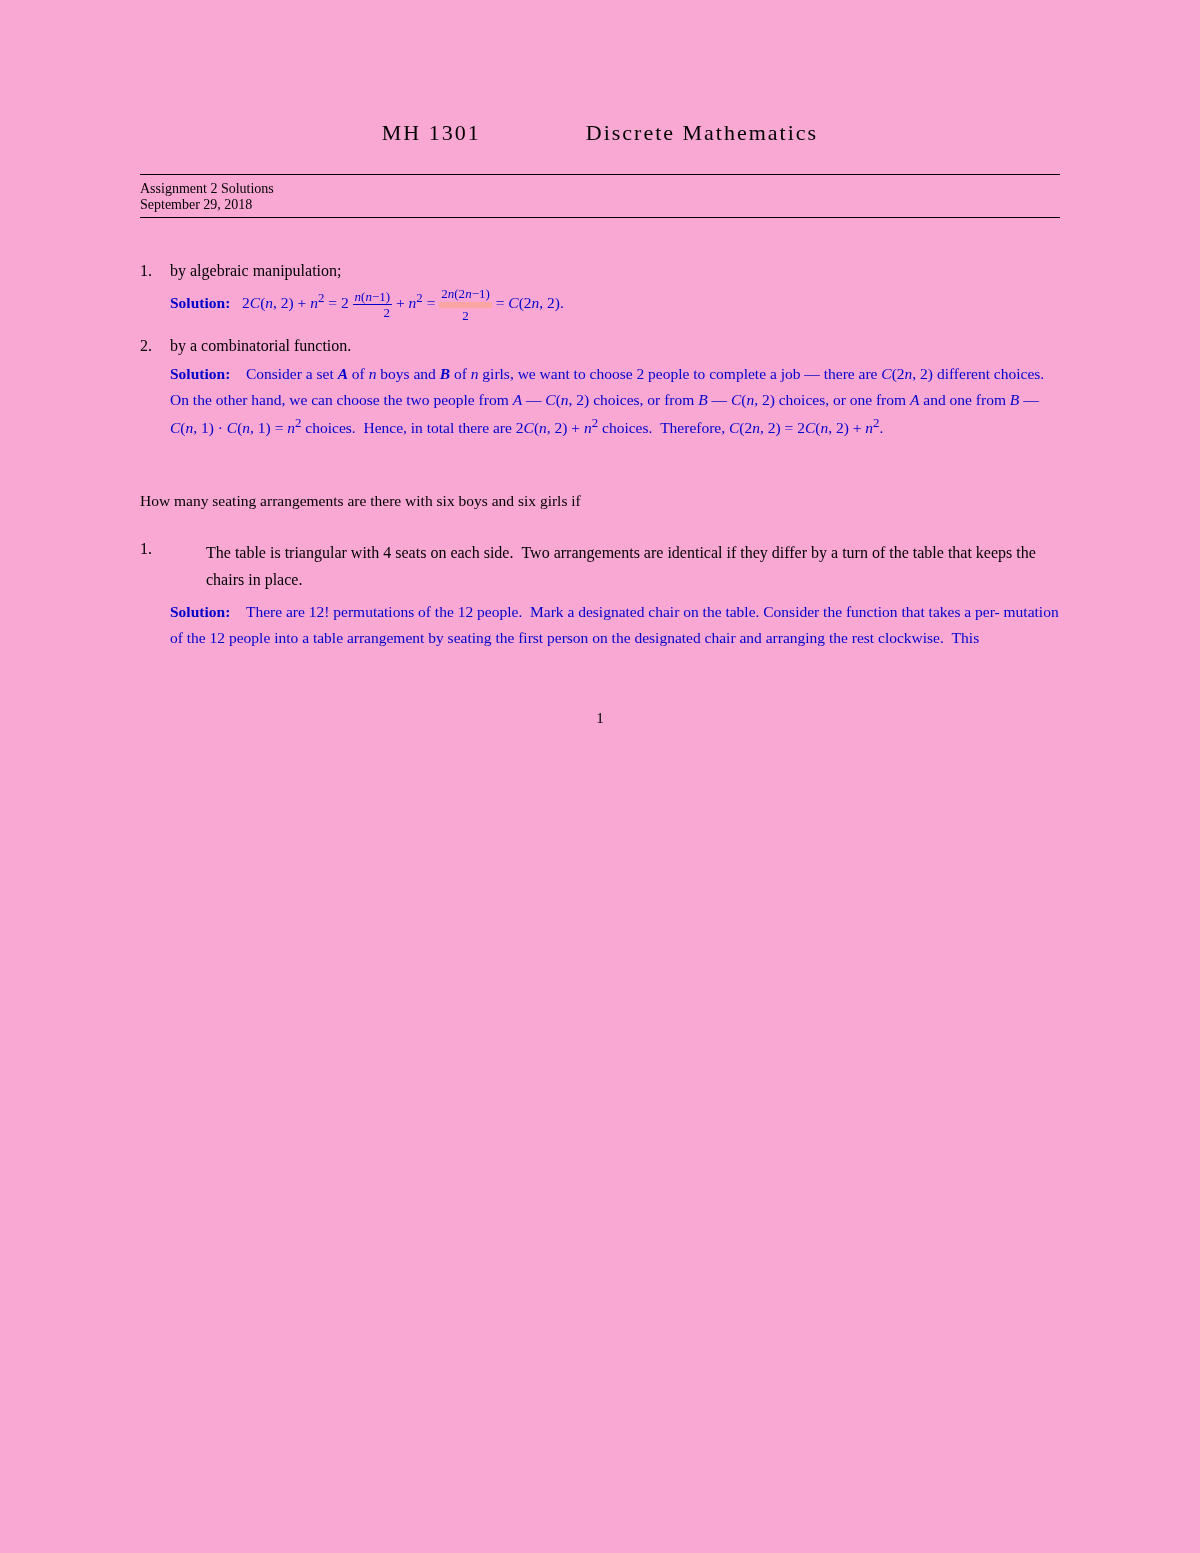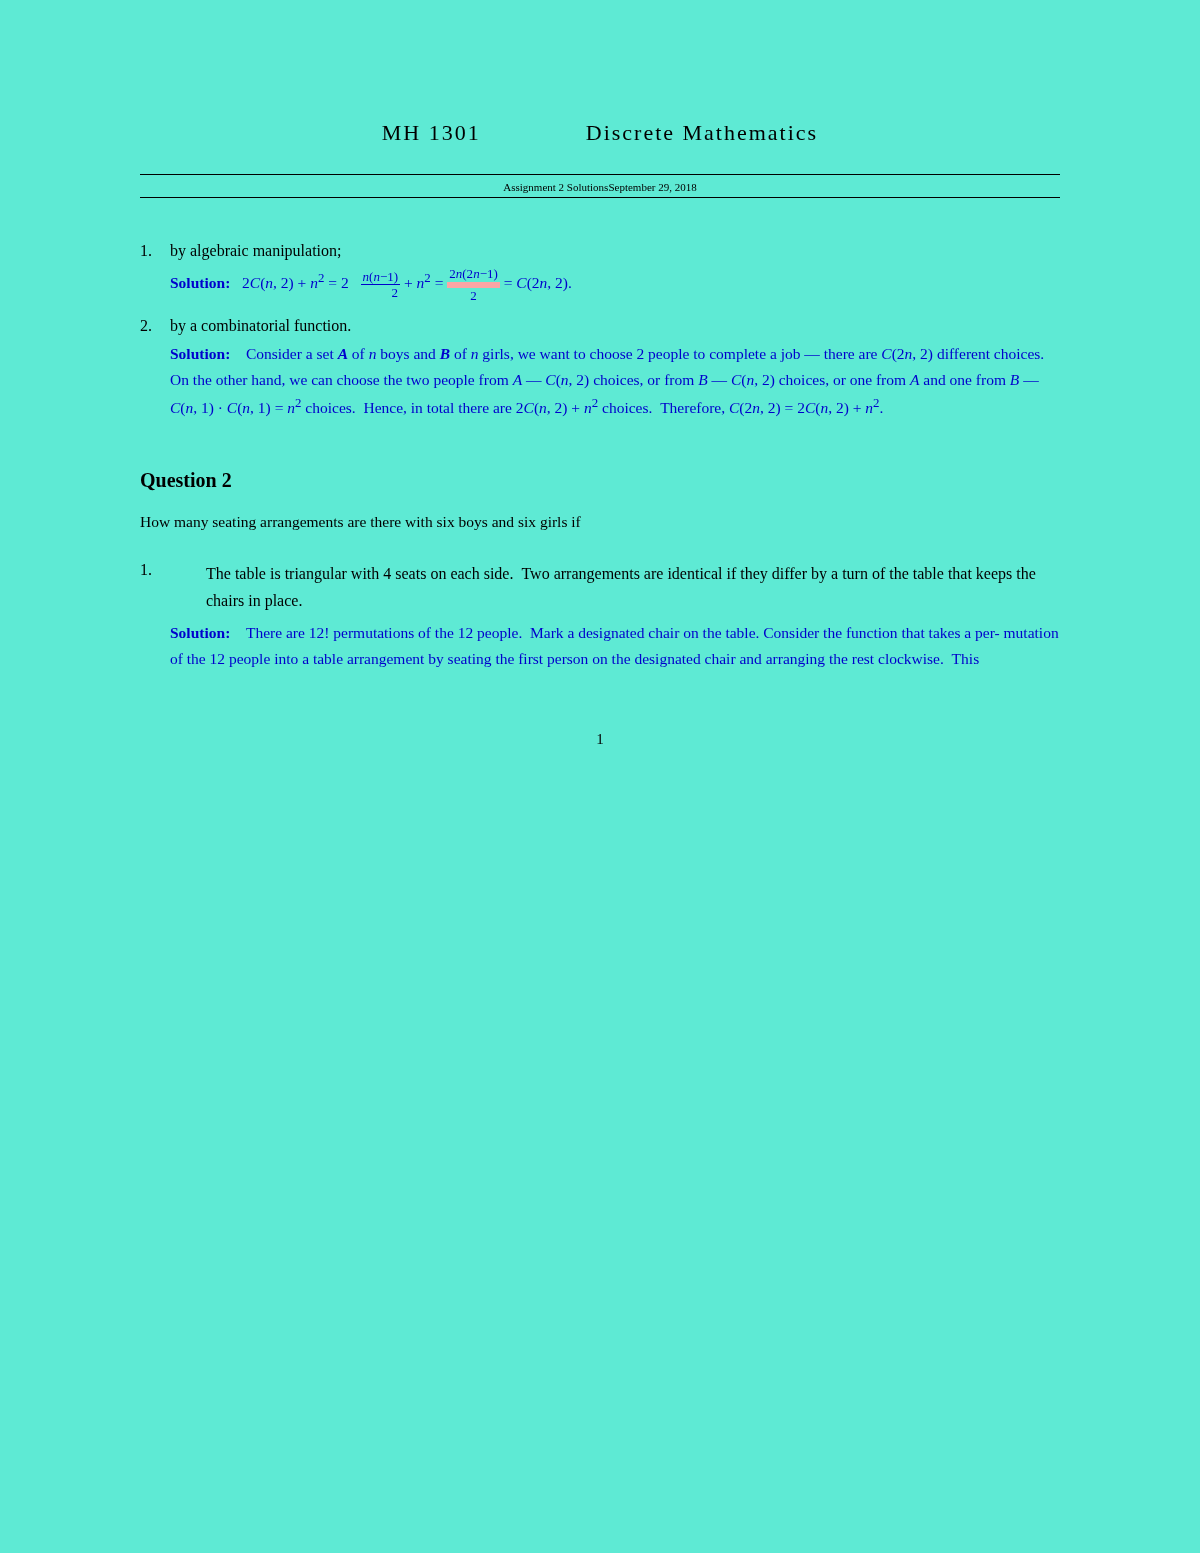--- a/index.html
+++ b/index.html
@@ -13,21 +13,21 @@
       font-family: 'Computer Modern', 'Latin Modern', Georgia, 'Times New Roman', serif;
       font-size: 16px;
       color: #000000;
       width: 1200px;
       min-height: 1553px;
     }
 
     .page {
       width: 1200px;
       min-height: 1553px;
-      background: #5eead4;
+      background: #f9a8d4;
       padding: 80px 140px 80px 140px;
       position: relative;
     }
 
     .title-section {
       text-align: center;
       margin-bottom: 28px;
       margin-top: 40px;
     }
 
@@ -43,24 +43,25 @@
     }
 
     .header-line {
       border: none;
       border-top: 1px solid #000;
       margin: 0 0 6px 0;
     }
 
     .header-row {
       display: flex;
-      justify-content: center;
+      justify-content: flex-end;
       align-items: flex-start;
-      font-size: 11px;
+      font-size: 14px;
       margin-bottom: 2px;
+      flex-direction: column;
     }
 
     .header-bottom-line {
       border: none;
       border-top: 1px solid #000;
       margin: 4px 0 0 0;
     }
 
     .section-gap {
       height: 44px;
@@ -153,21 +154,21 @@
 
 
     <div class="item-label-row">
       <div class="item-number-col">1.</div>
       <div class="item-content-col">
         <div>by algebraic manipulation;</div>
         <div class="solution-block">
           <span class="solution-label">Solution:</span>
           <span class="solution-text">
             &nbsp;&nbsp;2<span class="math-inline">C</span>(<span class="math-inline">n</span>, 2) + <span class="math-inline">n</span><sup>2</sup> = 2
-            <span style="display:inline-block; vertical-align: middle; text-align:right;margin-left:8px;">
+            <span style="display:inline-block; vertical-align: middle; text-align:right;">
               <span style="display:block; border-bottom:1px solid #0000cc; font-size:13px; line-height:1.2; padding:0 2px;"><span class="math-inline">n</span>(<span class="math-inline">n</span>−1)</span>
               <span style="display:block; font-size:13px; line-height:1.2; padding:0 2px;">2</span>
             </span>
             + <span class="math-inline">n</span><sup>2</sup> =
             <span style="display:inline-block; vertical-align: middle; text-align:center;">
               <span style="display:block; border-bottom:6px solid #fca5a5; font-size:13px; line-height:1.2; padding:0 2px;">2<span class="math-inline">n</span>(2<span class="math-inline">n</span>−1)</span>
               <span style="display:block; font-size:13px; line-height:1.2; padding:0 2px;">2</span>
             </span>
             = <span class="math-inline">C</span>(2<span class="math-inline">n</span>, 2).
           </span>
@@ -192,21 +193,20 @@
             2<span class="math-inline">C</span>(<span class="math-inline">n</span>, 2) + <span class="math-inline">n</span><sup>2</sup> choices. &nbsp;Therefore, <span class="math-inline">C</span>(2<span class="math-inline">n</span>, 2) = 2<span class="math-inline">C</span>(<span class="math-inline">n</span>, 2) + <span class="math-inline">n</span><sup>2</sup>.
           </span>
         </div>
       </div>
     </div>
   </div>
 
   <div class="sub-section-gap"></div>
 
   <div class="question-block">
-    <div class="question-title">Question 2</div>
 
     <div class="question-intro">
       How many seating arrangements are there with six boys and six girls if
     </div>
 
     <div style="height:10px;"></div>
 
     <div class="item-label-row">
       <div class="item-number-col">1.</div>
       <div class="item-content-col">

